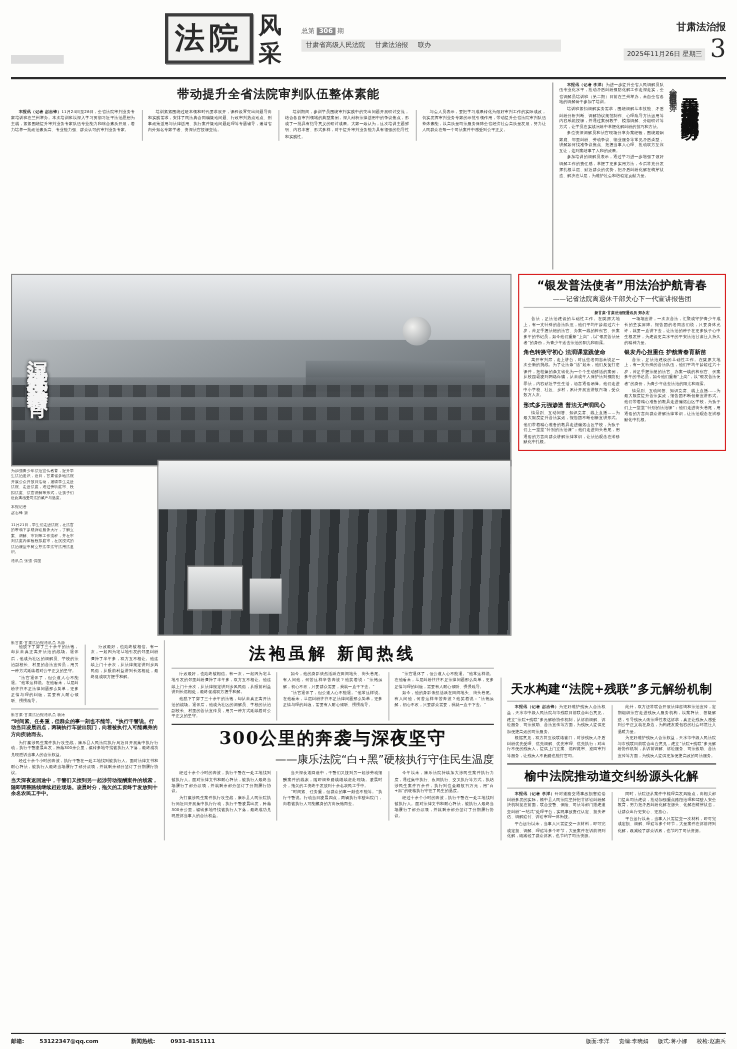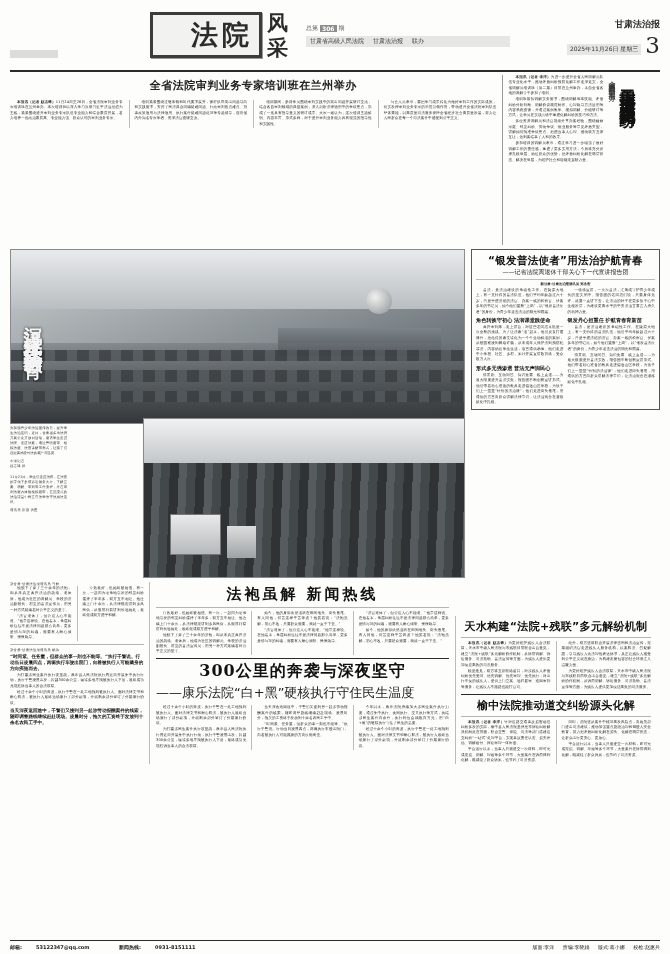--- a/index.html
+++ b/index.html
@@ -15,21 +15,21 @@
   .masthead { position:relative; height:62px; display:flex; align-items:flex-start; }
   .mh-left-rule { position:absolute; left:0; top:44px; width:48px; height:8px; background:#dcdcdc; }
   .logo-block { margin-left:140px; display:flex; align-items:center; height:58px; }
   .logo-box {
     border:3px solid #3c3c3c; padding:2px 6px; background:#f2f2f0;
     display:flex; align-items:center; justify-content:center; height:46px;
     box-shadow:1px 1px 0 #9a9a9a;
   }
   .logo-box span {
     font-family:"DejaVu Serif", serif; font-weight:bold; font-size:27px;
-    letter-spacing:4px; color:#2b2b2b;margin-left:32px;
+    letter-spacing:4px; color:#2b2b2b;
   }
   .logo-side {
     margin-left:5px; display:flex; flex-direction:column; align-items:center;
     font-family:"DejaVu Serif", serif; font-weight:bold; font-size:21px;
     line-height:25px; color:#2b2b2b;
   }
   .mh-info { margin-left:18px; margin-top:18px; flex:1; }
   .mh-issue { font-size:6px; color:#555; display:flex; align-items:center; gap:2px; }
   .mh-issue .num { background:#8c8c8c; color:#fff; padding:0 2px; font-weight:bold; }
   .mh-bar { margin-top:3px; background:#e6e6e4; height:11px; display:flex; align-items:center;
@@ -131,21 +131,21 @@
   .rb-cols > div { flex:1; }
   .rb-sec { font-weight:bold; font-size:5.2px; margin:2px 0 1px; color:#111; }
 
   
   .lower { display:flex; margin-top:4px; }
   .low-left { width:140px; border-right:0.5px solid #bbb; padding-right:5px; }
   .low-mid { width:305px; padding:0 6px; }
   .low-right { width:196px; border-left:0.5px solid #bbb; padding-left:5px;margin-top:34px; }
   .headline-2 { text-align:center; font-weight:bold; font-size:15px; letter-spacing:3px; color:#111; margin:3px 0; }
   .headline-3 { text-align:center; font-family:"DejaVu Serif", serif; font-weight:bold; font-size:16px; letter-spacing:1px; color:#111; }
-  .headline-3s { text-align:left; font-size:13px; color:#222; margin-top:2px; margin-bottom:3px; }
+  .headline-3s { text-align:right; font-size:10px; color:#222; margin-top:2px; margin-bottom:3px; }
   .headline-4 { font-weight:bold; font-size:11px; text-align:center; color:#111; letter-spacing:0.3px; margin:3px 0; }
   .sub-sec { font-weight:bold; font-size:5px; margin:2px 0 1px; }
   .three { display:flex; gap:5px; }
   .three > div { flex:1; }
   .two { display:flex; gap:5px; }
   .two > div { flex:1; }
   .hr-thin { border-top:0.5px solid #b5b5b5; margin:3px 0; }
   .hr-dbl { border-top:1.2px solid #2b2b2b; margin:3px 0 2px; }
 
   
@@ -191,21 +191,21 @@
       <div class="mh-datewrap">
         <div class="mh-date">2025年11月26日 星期三</div>
         <div class="mh-pageno">3</div>
       </div>
     </div>
   </div>
   <div class="rule-thick"></div>
 
   <div class="top">
     <div class="top-main">
-      <div class="subhead-1">全省法院审判业务专家培训班在兰州举办</div>
+      <div class="subhead-1">带动提升全省法院审判队伍整体素能</div>
       <div class="top-cols">
         <div class="body-text">
           <p><span class="lead">本报讯（记者 赵志锋）</span><span>11月24日至26日，全省法院审判业务专家培训班在兰州举办。本次培训班以深入学习贯彻习近平法治思想为主线，紧紧围绕提升审判业务专家队伍专业能力和综合素质开展，着力培养一批政治素质高、专业能力强、群众认可的审判业务专家。</span></p>
         </div>
         <div class="body-text col-div">
           <p>培训紧紧围绕过硬本领和时代要求展开，课程设置突出问题导向和实践需求，安排了民法典合同编疑难问题、行政审判热点难点、刑事政策适用与法律适用、执行案件疑难问题处理等专题辅导，邀请省内外知名专家学者、资深法官授课交流。</p>
         </div>
         <div class="body-text col-div">
           <p>培训期间，参训学员围绕审判实践中的突出问题开展研讨交流，结合各自审判领域的典型案例，深入剖析法律适用中的争议焦点，形成了一批具有指导意义的研讨成果。大家一致认为，这次培训主题鲜明、内容丰富、形式多样，对于提升审判业务能力具有很强的指导性和实践性。</p>
         </div>

